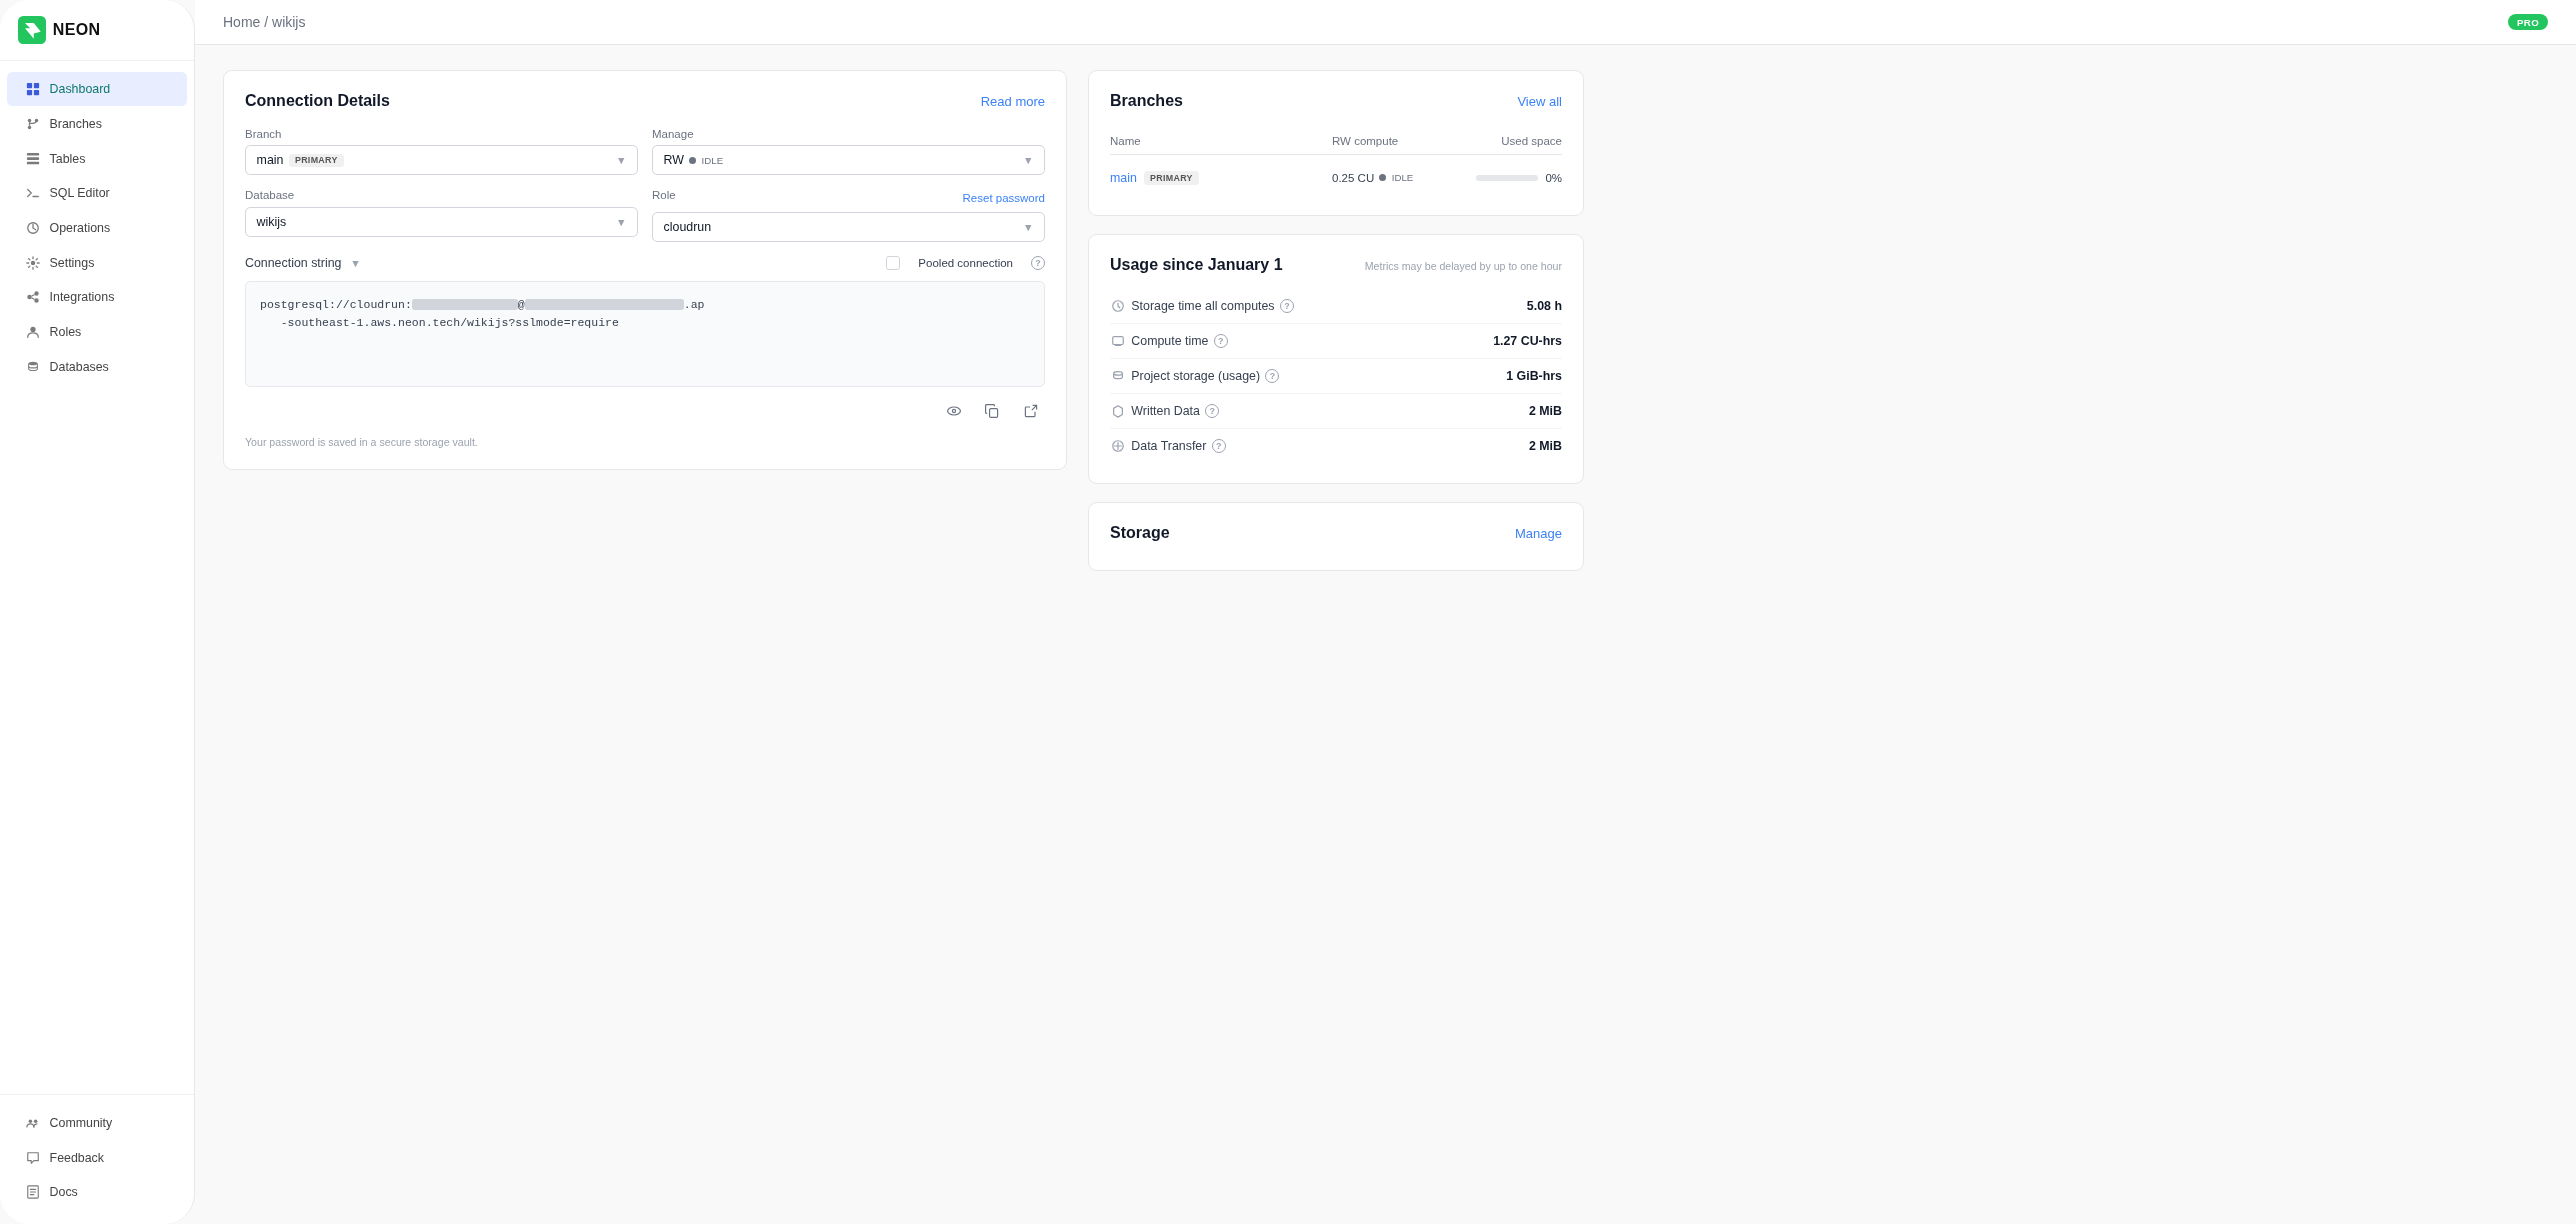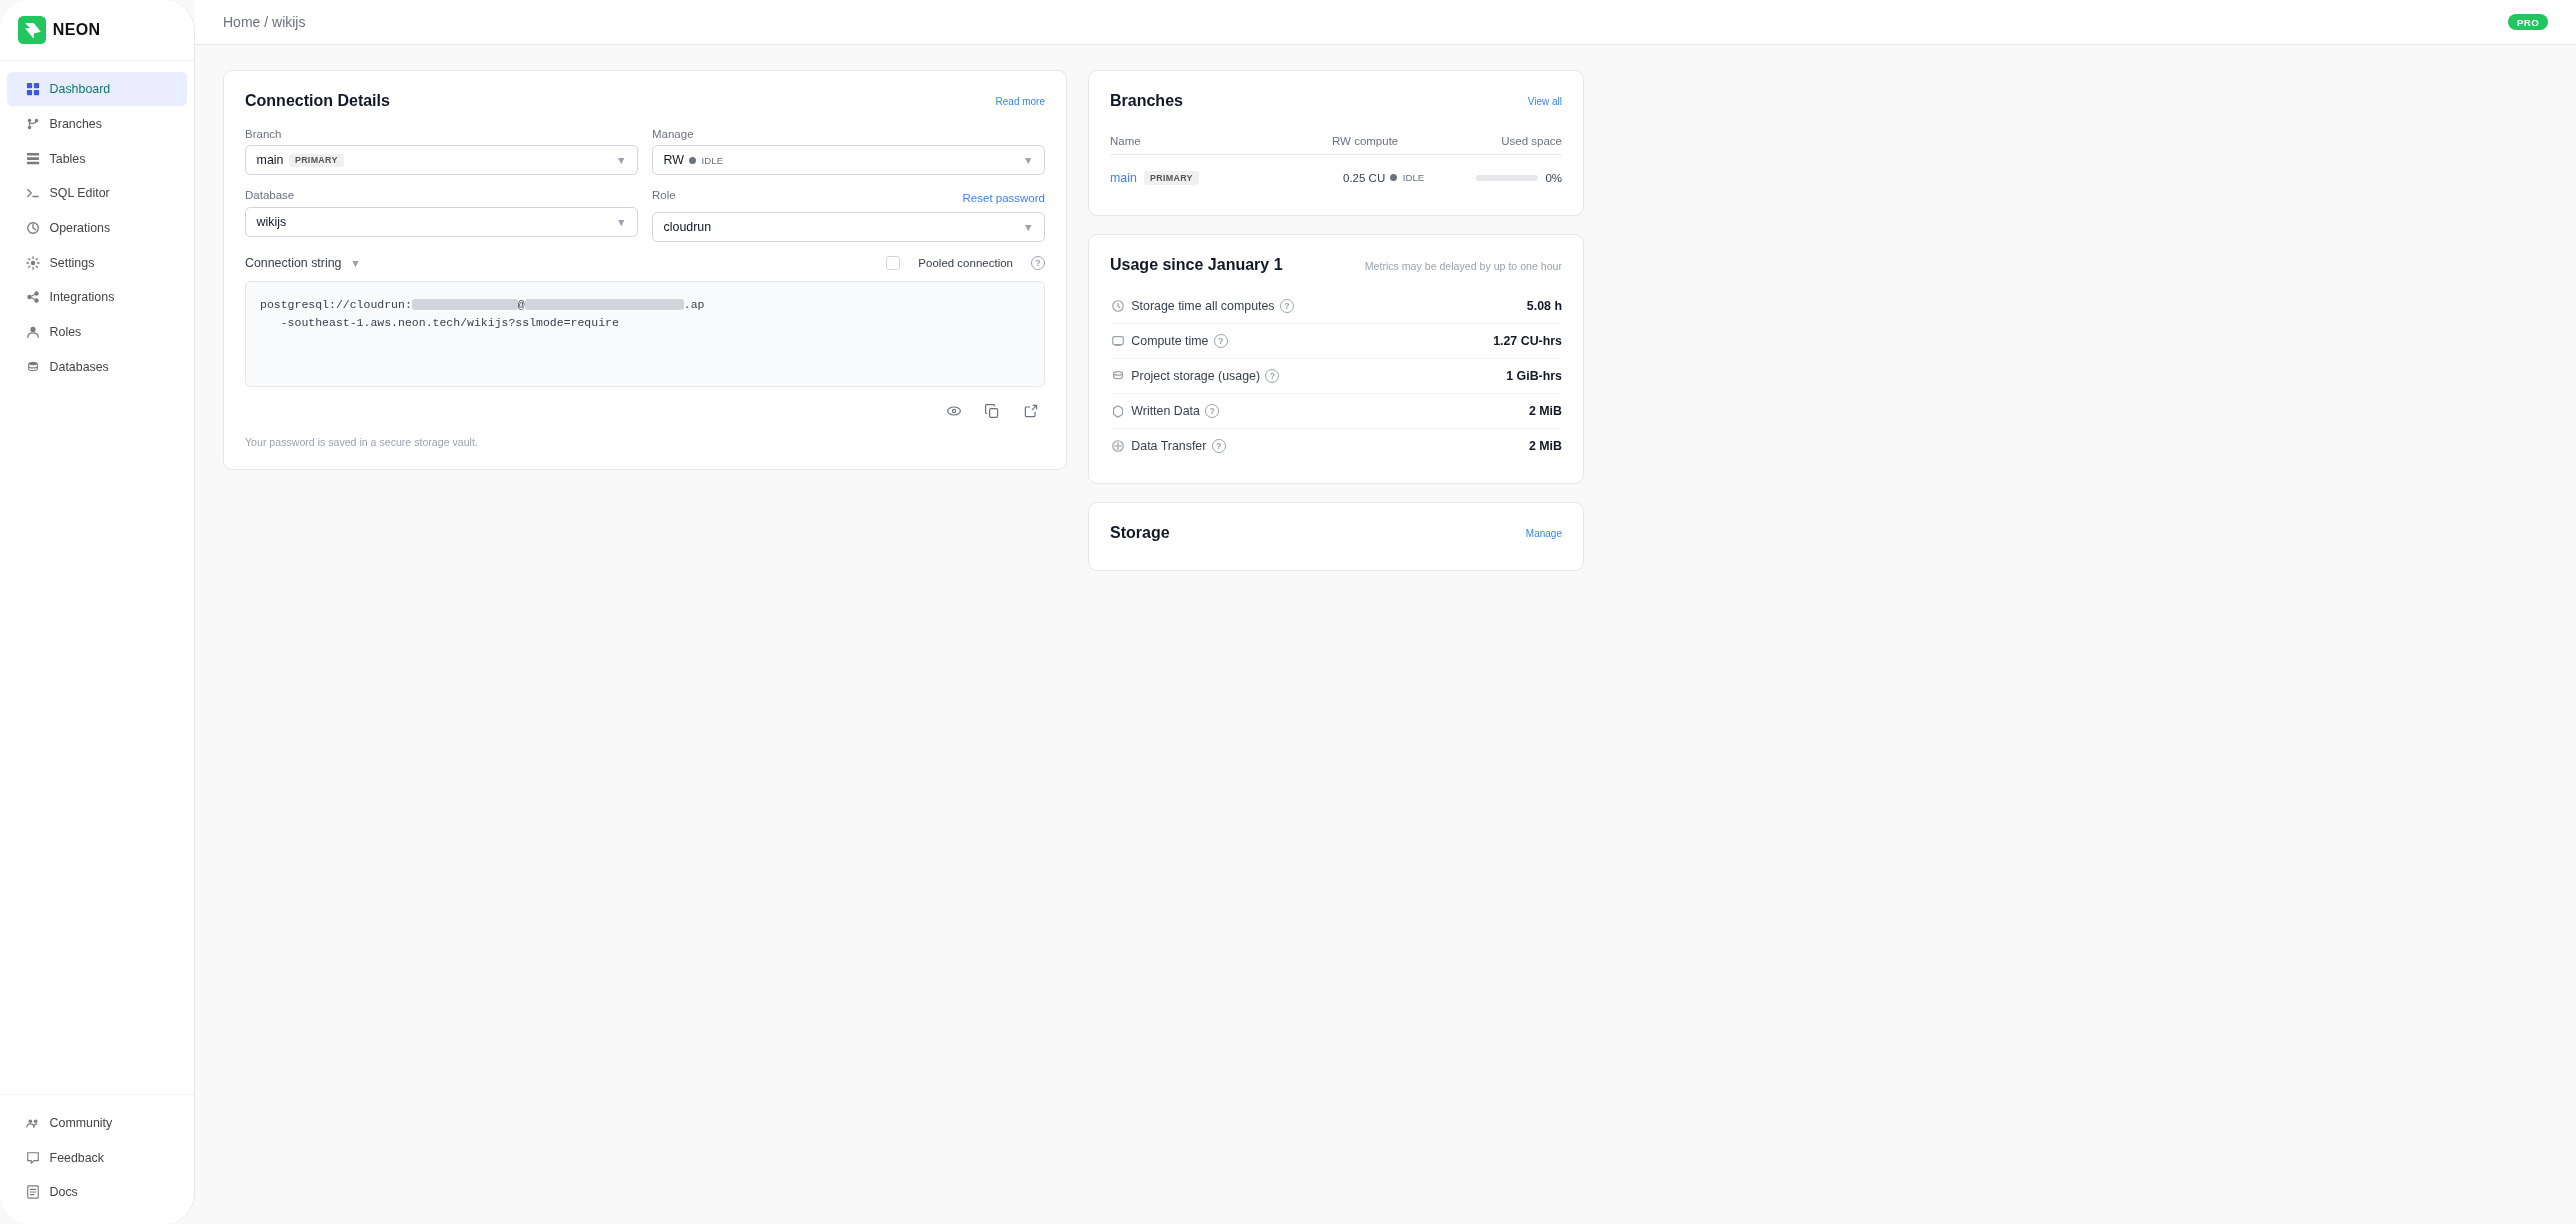--- a/index.html
+++ b/index.html
@@ -121,21 +121,21 @@
       justify-content: space-between;
       margin-bottom: 17.7px;
     }
     .card-title {
       font-size: 16px;
       font-weight: 600;
       color: #111827;
     }
     .link-btn {
       color: #3b82f6;
-      font-size: 10px;
+      font-size: 13px;
       cursor: pointer;
       background: none;
       border: none;
       font-family: inherit;
     }
 
     
     .form-row {
       display: grid;
       grid-template-columns: 1fr 1fr;
@@ -317,21 +317,20 @@
       color: #3b82f6;
       font-weight: 500;
       cursor: pointer;
     }
     .rw-compute {
       font-size: 11.5px;
       color: #374151;
       display: flex;
       align-items: center;
       gap: 5.3px;
-      margin-left: 11px;
     }
     .used-space-cell {
       display: flex;
       align-items: center;
       gap: 7px;
       justify-content: flex-end;
     }
     .progress-bar {
       width: 62px;
       height: 5.3px;

